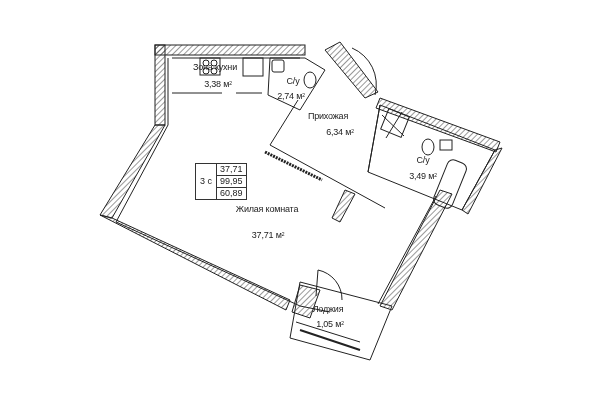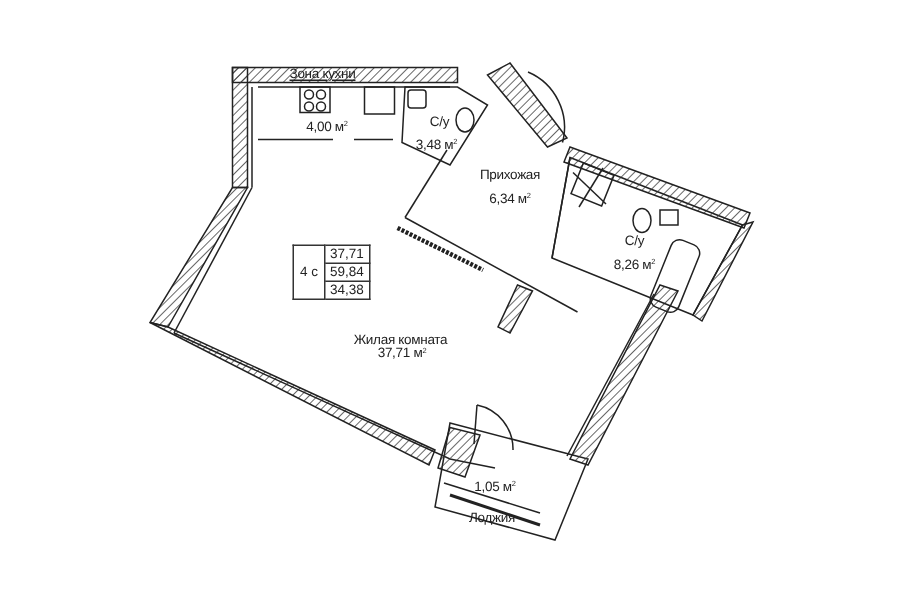--- a/index.html
+++ b/index.html
@@ -78,44 +78,44 @@
     <line x1="382" y1="115" x2="404" y2="136"></line>
       <line x1="402" y1="112" x2="386" y2="138"></line>
     <ellipse cx="428" cy="147" rx="6" ry="8"></ellipse>
     <rect x="440" y="140" width="12" height="10"></rect>
     <rect x="440" y="160" width="20" height="48" rx="6" transform="rotate(22 450 184)"></rect>
 
     <line x1="368" y1="172" x2="380" y2="105"></line>
   </g>
 </svg>
 
-<div class="lbl" style="left:215px;top:44px;text-decoration:underline;">Зона кухни</div>
-<div class="lbl area" style="left:218px;top:79px;"><span>4,00</span> <span>м</span><sup>2</sup></div>
+<div class="lbl" style="left:215px;top:62px;">Зона кухни</div>
+<div class="lbl area" style="left:218px;top:79px;"><span>3,38</span> <span>м</span><sup>2</sup></div>
 
 <div class="lbl" style="left:293px;top:76px;">С/у</div>
-<div class="lbl area" style="left:291px;top:91px;"><span>3,48</span> <span>м</span><sup>2</sup></div>
+<div class="lbl area" style="left:291px;top:91px;"><span>2,74</span> <span>м</span><sup>2</sup></div>
 
-<div class="lbl" style="left:340px;top:111px;">Прихожая</div>
+<div class="lbl" style="left:328px;top:111px;">Прихожая</div>
 <div class="lbl area" style="left:340px;top:127px;"><span>6,34</span> <span>м</span><sup>2</sup></div>
 
 <div class="lbl" style="left:423px;top:155px;">С/у</div>
-<div class="lbl area" style="left:423px;top:171px;"><span>8,26</span> <span>м</span><sup>2</sup></div>
+<div class="lbl area" style="left:423px;top:171px;"><span>3,49</span> <span>м</span><sup>2</sup></div>
 
-<div class="lbl" style="left:267px;top:221px;">Жилая комната</div>
+<div class="lbl" style="left:267px;top:204px;">Жилая комната</div>
 <div class="lbl area" style="left:268px;top:230px;"><span>37,71</span> <span>м</span><sup>2</sup></div>
 
-<div class="lbl" style="left:328px;top:304px;margin-top:36px;">Лоджия</div>
+<div class="lbl" style="left:328px;top:304px;">Лоджия</div>
 <div class="lbl area" style="left:330px;top:319px;"><span>1,05</span> <span>м</span><sup>2</sup></div>
 
 <table class="summary">
   <tbody>
       <tr>
-    <td class="type" rowspan="3">4 с</td>
+    <td class="type" rowspan="3">3 с</td>
     <td>37,71</td>
   </tr>
   <tr>
-        <td>59,84</td>
+        <td>99,95</td>
       </tr>
   <tr>
-        <td>34,38</td>
+        <td>60,89</td>
       </tr>
 </tbody>
   </table>
 
 </body></html>

